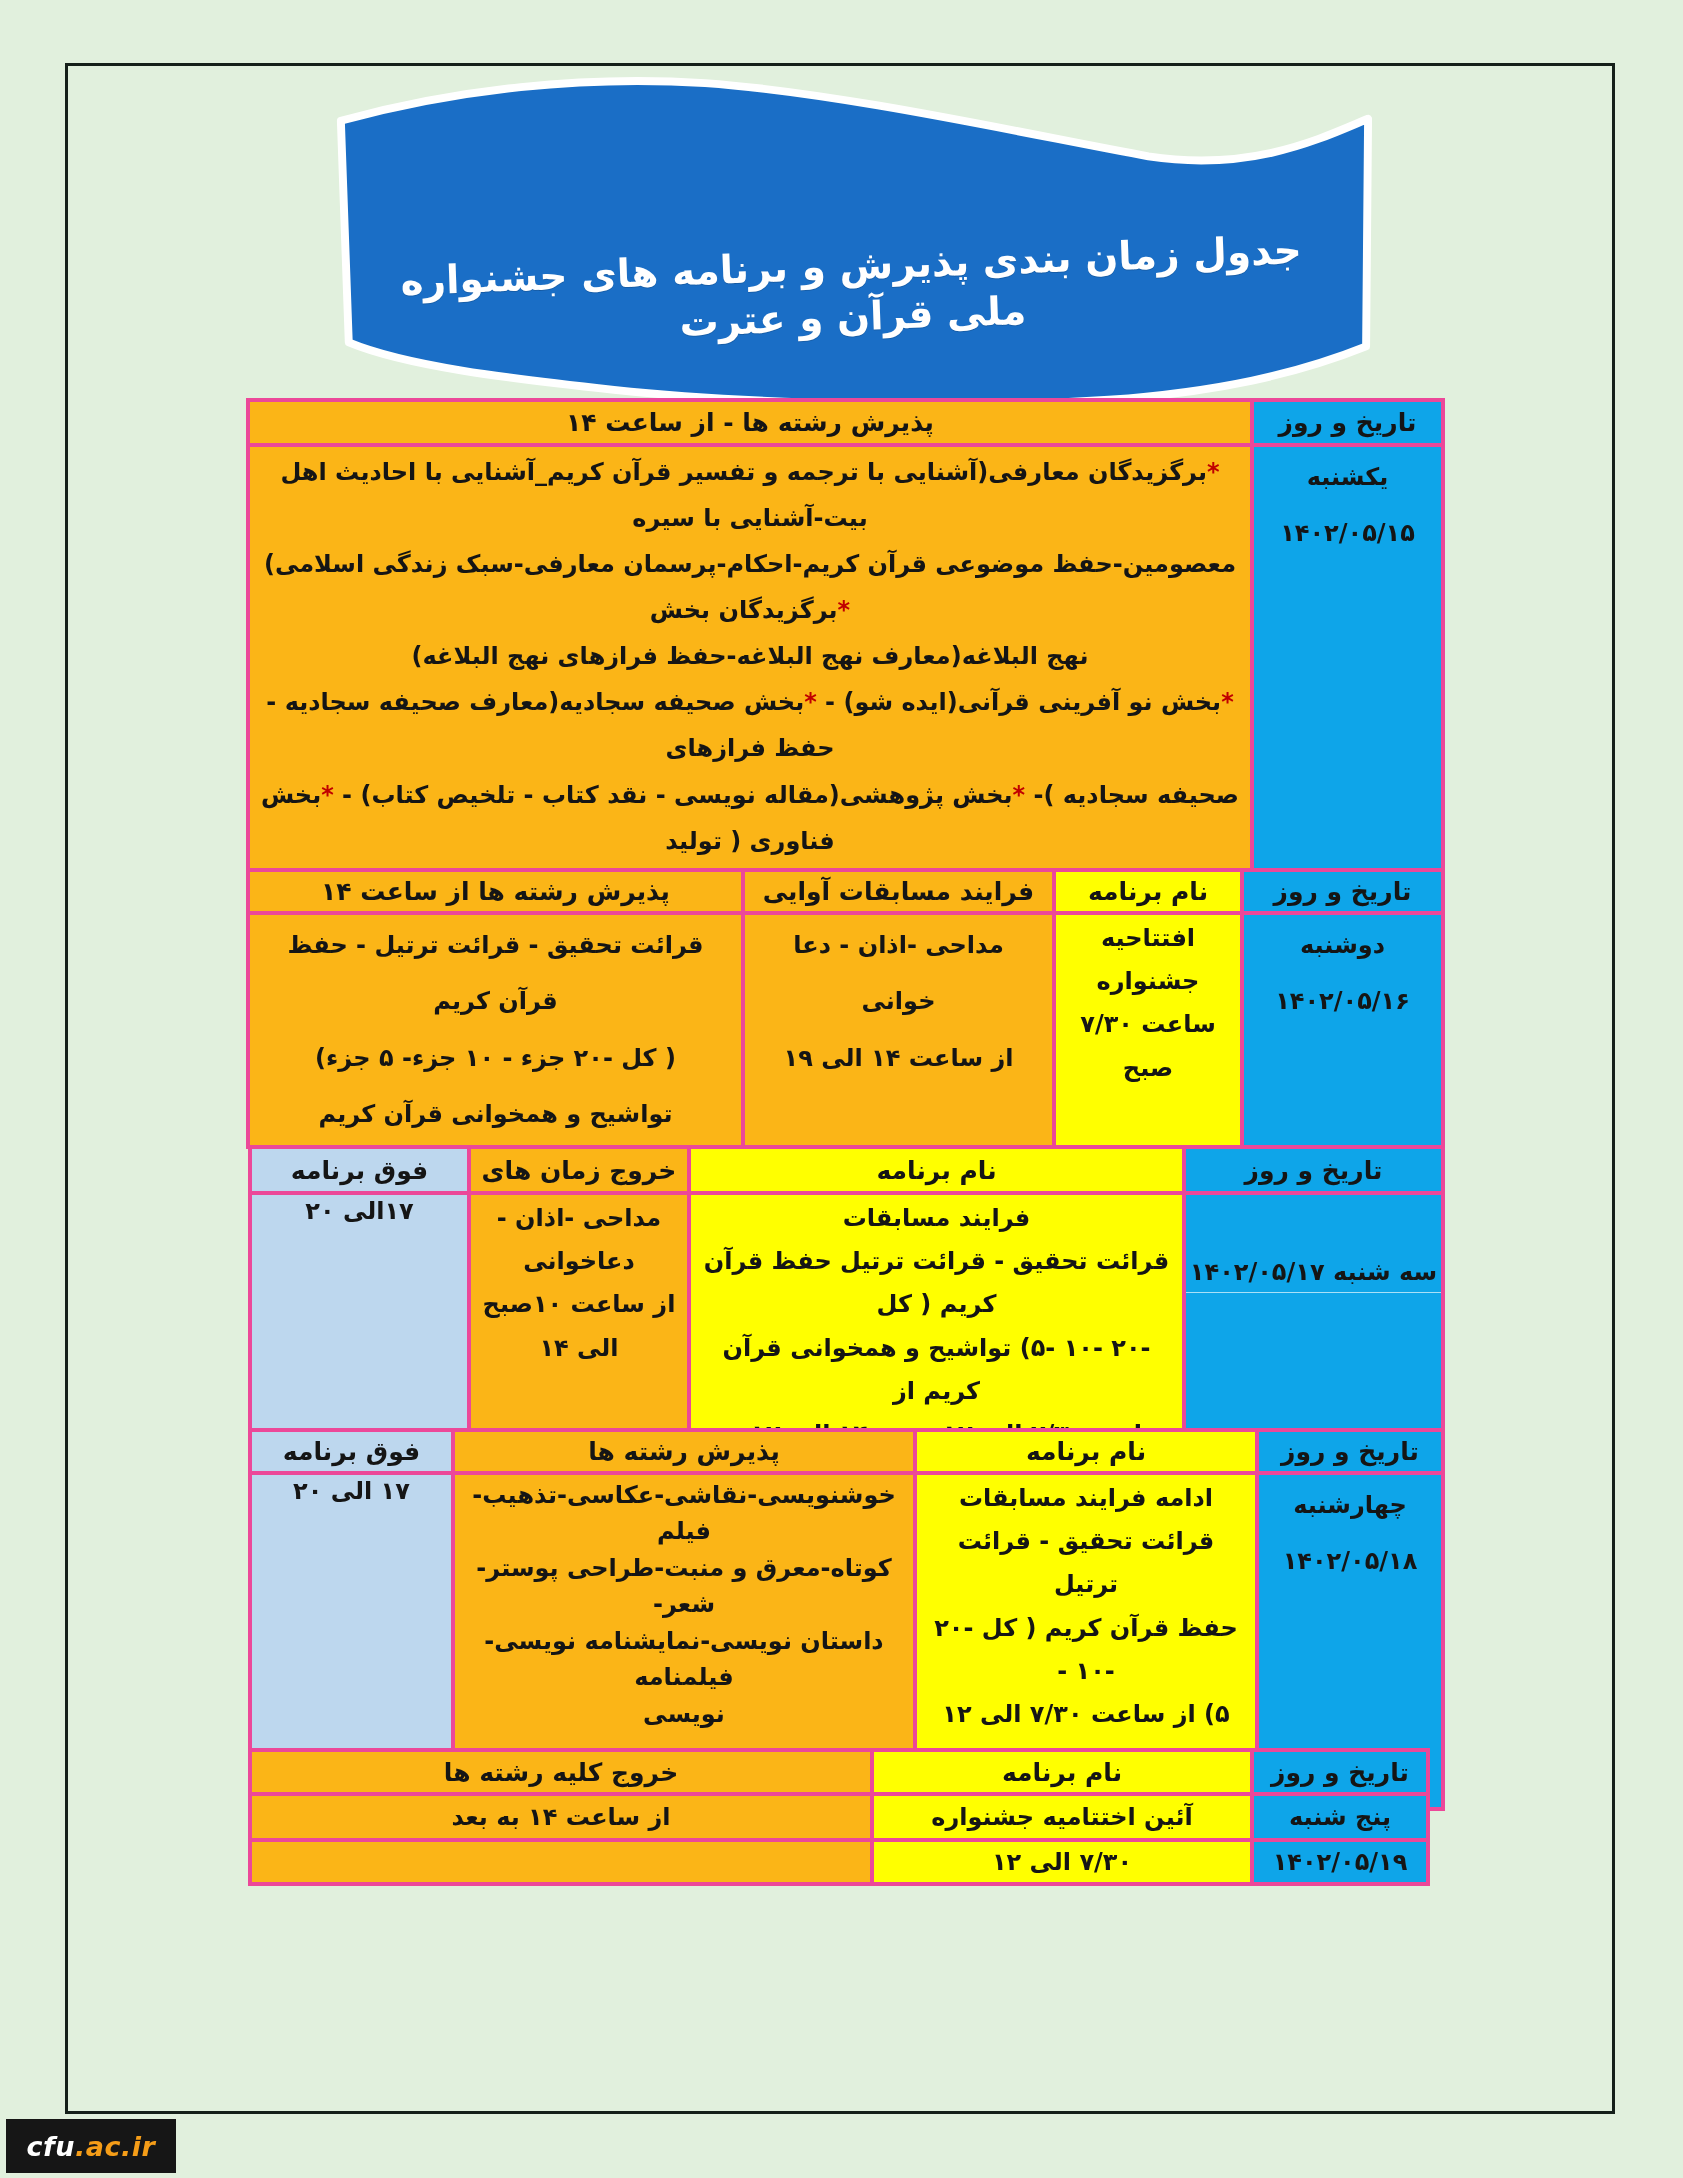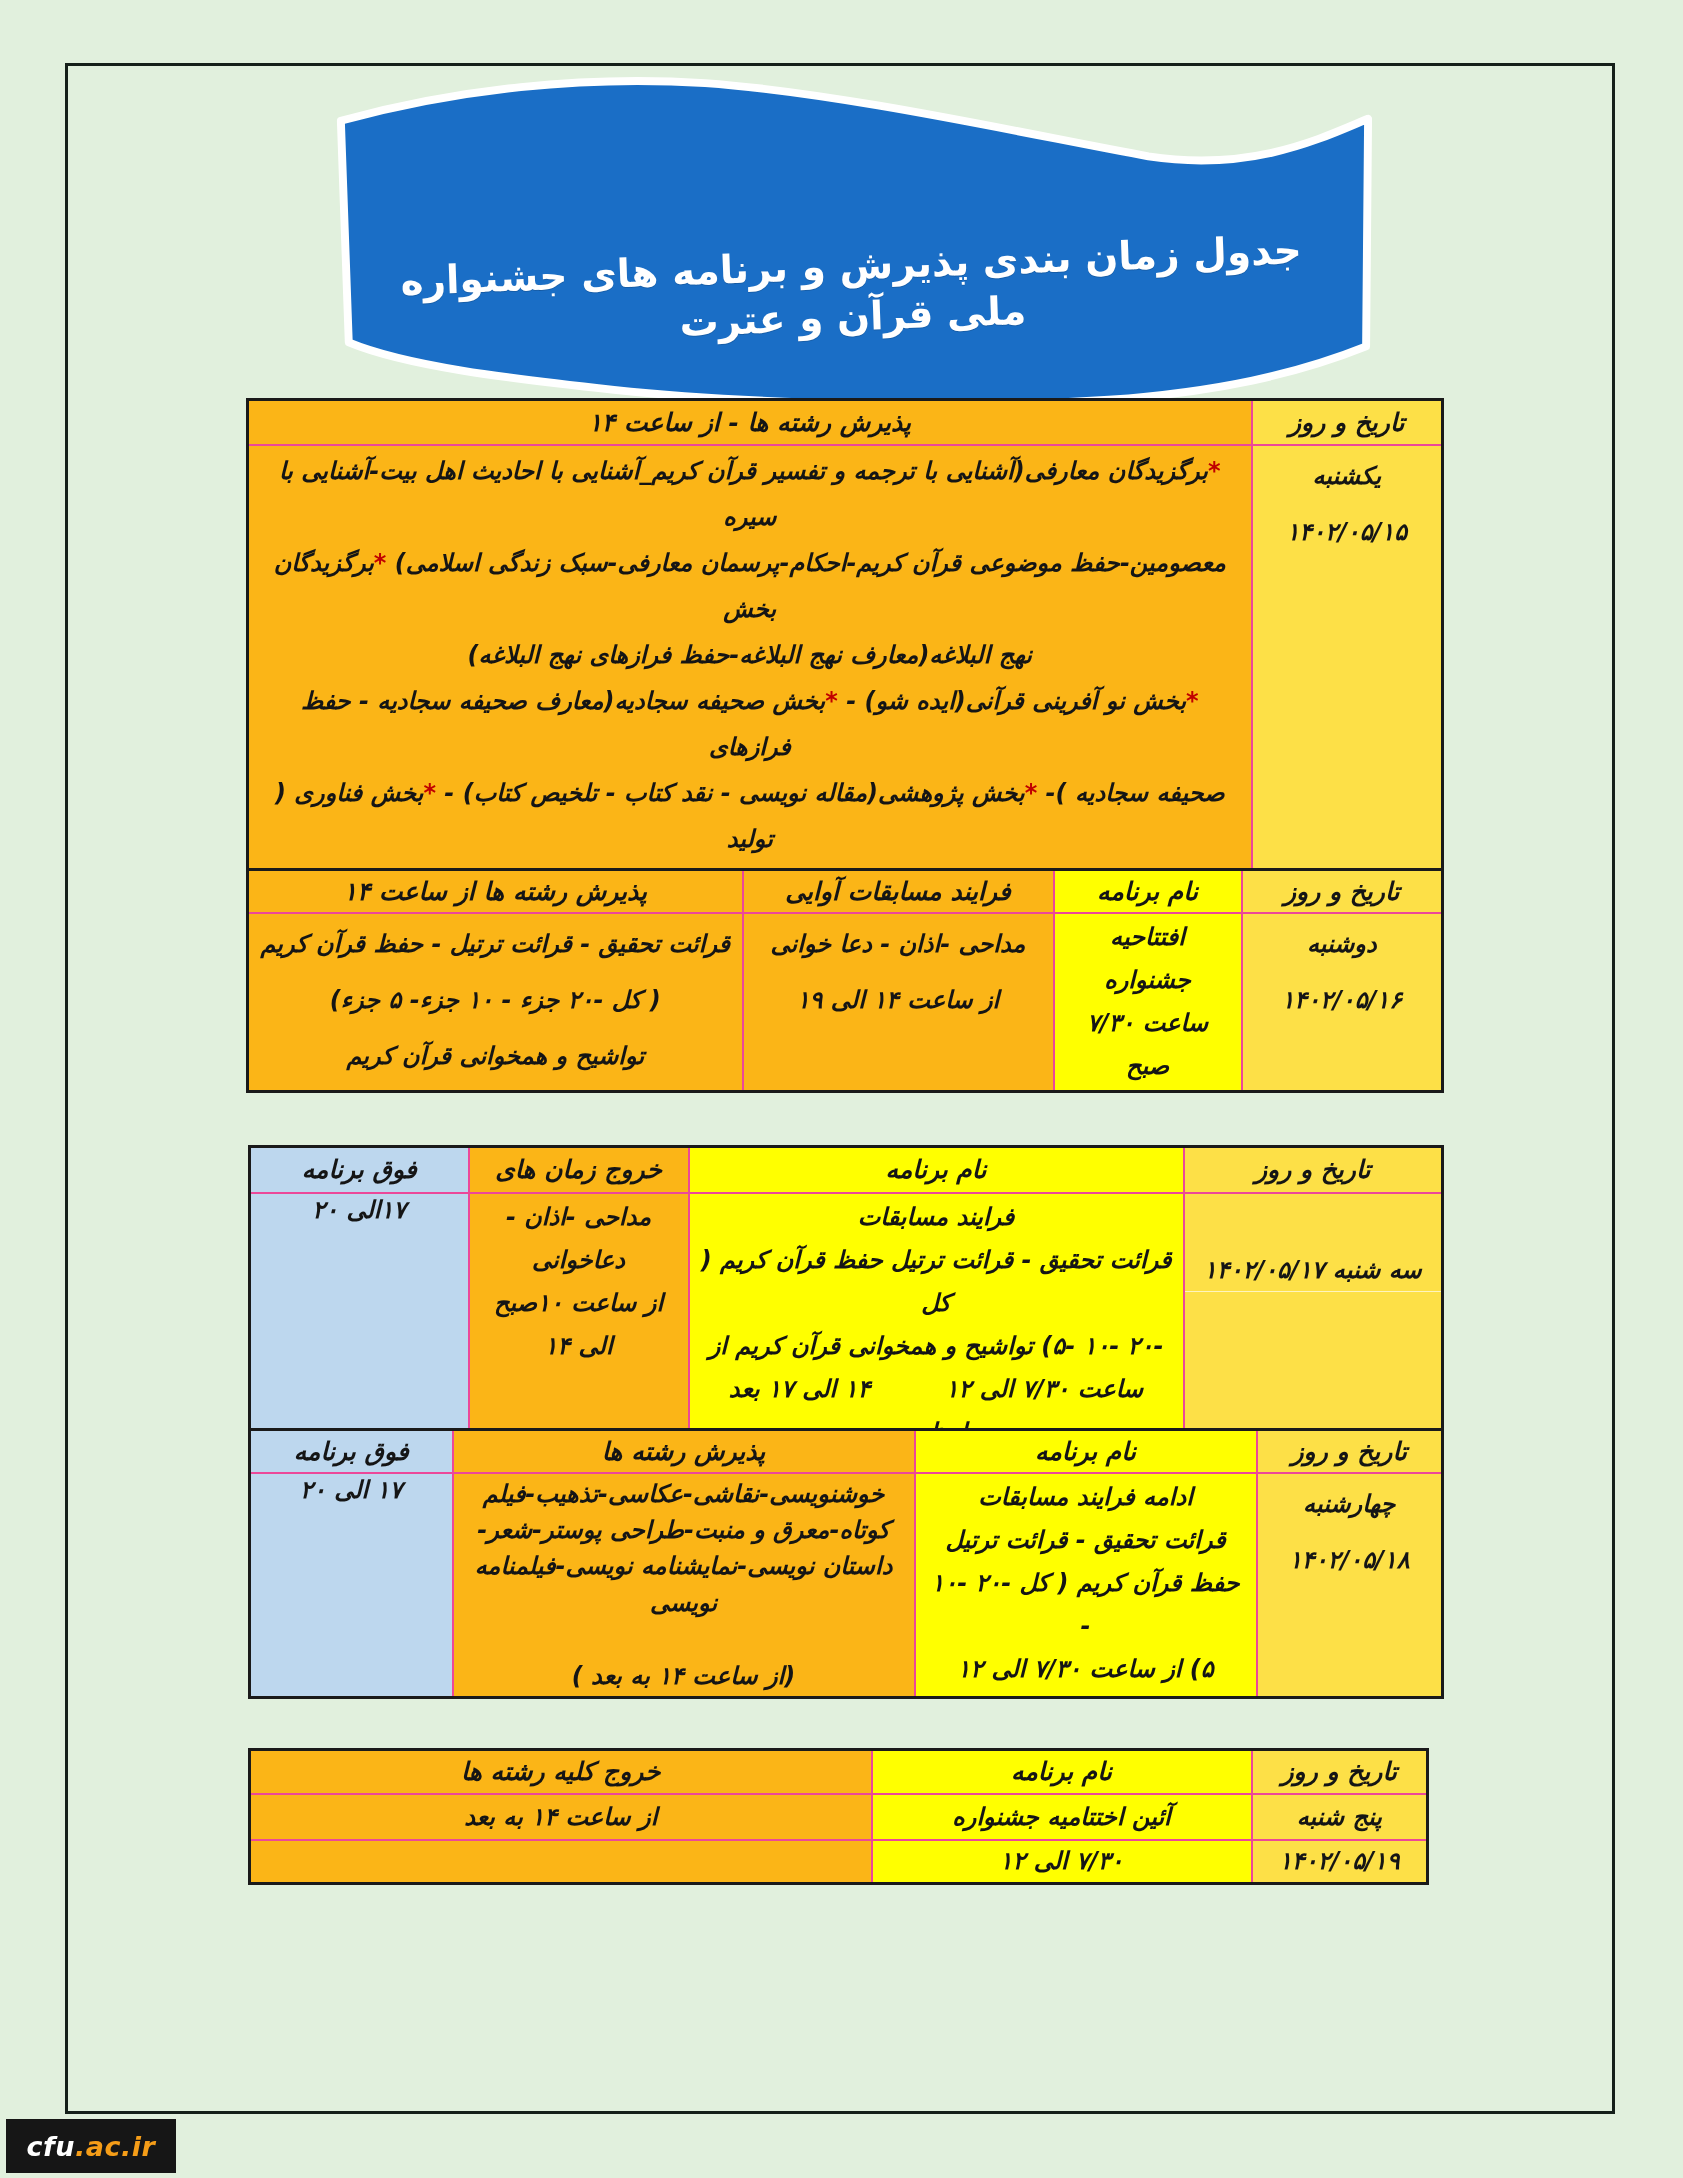--- a/index.html
+++ b/index.html
@@ -29,31 +29,30 @@
     text-shadow:0 1px 0 rgba(0,0,0,.15);
   }
   
   table.sched{
     position:absolute;
     border-collapse:collapse;
     table-layout:fixed;
     direction:rtl;
   }
   table.sched td, table.sched th{
-    border:2px solid #ec4899;
+    border:4px solid #ec4899;
     padding:2px 10px;
     font-weight:bold;
-    font-style:italic;
   }
   table.sched{border:3px solid #1a1a1a;}
   th.hdr{font-size:25px;text-align:center;vertical-align:middle;border-bottom-width:3px;}
   td.body{font-size:24px;text-align:center;white-space:pre-wrap;}
   .c-orange{background:#fbb517;}
   .c-yellow{background:#ffff00;}
-  .c-green {background:#fde047;}
+  .c-green {background:#0ea5e9;}
   .c-blue  {background:#bdd7ee;}
   .v-top{vertical-align:top;}
   .v-mid{vertical-align:middle;}
   .lh-19{line-height:1.92;}
   .lh-18{line-height:1.8;}
   .lh-23{line-height:2.35;}
   .lh-15{line-height:1.52;}
   .pt6{padding-top:6px;}
   .pt10{padding-top:10px;margin-top:32px;}
   .sep-light{border-bottom:1px solid rgba(255,255,255,.65);}

